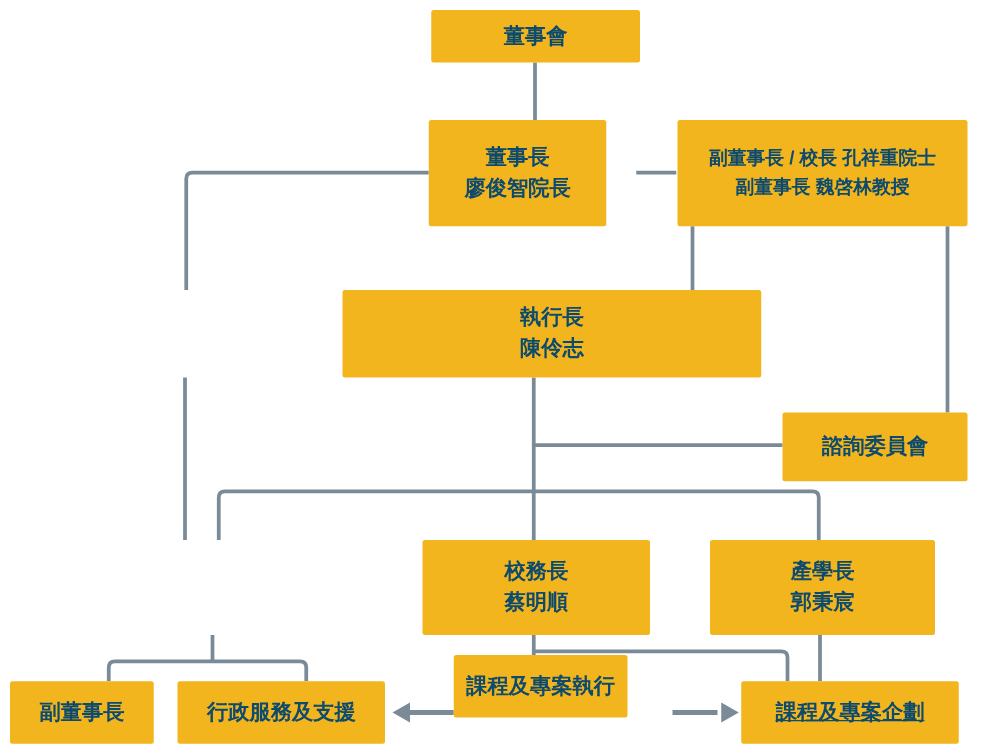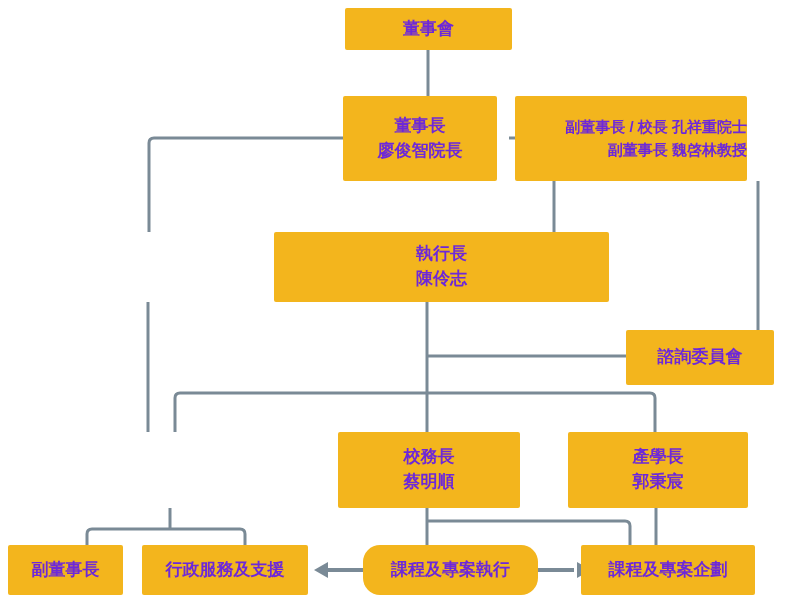--- a/index.html
+++ b/index.html
@@ -7,48 +7,48 @@
     position:relative;
     width:800px;height:600px;
     background:#ffffff;
     font-family:"Liberation Sans",sans-serif;
     overflow:hidden;
   }
   #wires{position:absolute;left:0;top:0;width:800px;height:600px;}
   .node{
     position:absolute;
     background:#F3B51D;
-    color:#6d28d9;
+    color:#0c4a6e;
     border-radius:2px;
     display:flex;
     flex-direction:column;
     align-items:center;
     justify-content:center;
     text-align:center;
     font-weight:bold;
     font-size:17px;
     line-height:1.45;
     white-space:nowrap;
     z-index:2;
   }
   .node.small-text{font-size:15px;line-height:1.5;}
   
   #n-board     {left:345px;top:8px;  width:167px;height:42px;}
-  #n-chairman  {left:343px;top:96px; width:154px;height:85px;}
-  #n-vice      {left:515px;top:96px; width:232px;height:85px;align-items:flex-end;}
+  #n-chairman  {left:343px;top:96px; width:142px;height:85px;}
+  #n-vice      {left:542px;top:96px; width:232px;height:85px;}
   #n-secretary {left:62px; top:232px;width:172px;height:70px;}
   #n-ceo       {left:274px;top:232px;width:335px;height:70px;}
   #n-advisory  {left:626px;top:330px;width:148px;height:55px;}
   #n-cfo       {left:90px; top:432px;width:182px;height:76px;}
   #n-provost   {left:338px;top:432px;width:182px;height:76px;}
   #n-industry  {left:568px;top:432px;width:180px;height:76px;}
   #n-accounting{left:8px;  top:545px;width:115px;height:50px;}
   #n-admin     {left:142px;top:545px;width:166px;height:50px;}
-  #n-exec      {left:363px;top:545px;width:175px;height:50px;border-radius:17px;}
-  #n-planning  {left:581px;top:545px;width:174px;height:50px;}
+  #n-exec      {left:363px;top:524px;width:139px;height:50px;}
+  #n-planning  {left:593px;top:545px;width:174px;height:50px;text-decoration:underline;}
 </style>
 </head>
 <body>
 
 <div id="stage">
 
   <svg id="wires" viewBox="0 0 800 600" xmlns="http://www.w3.org/2000/svg">
     <g stroke="#7A8A96" stroke-width="3" fill="none" stroke-linecap="butt">
 
       <path d="M428,50 V96"></path>

